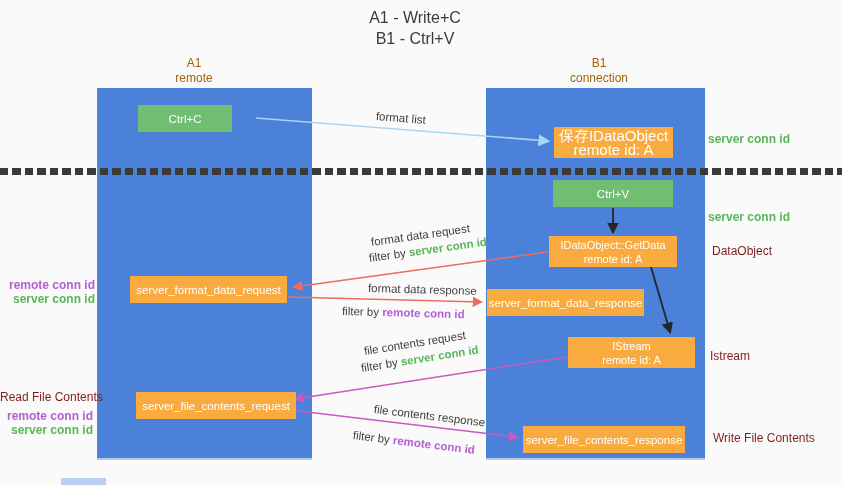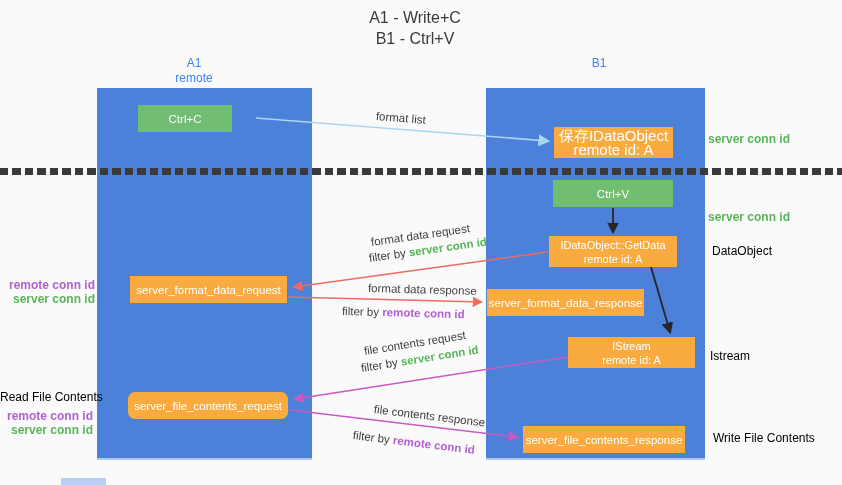--- a/index.html
+++ b/index.html
@@ -5,32 +5,32 @@
   * { margin:0; padding:0; box-sizing:border-box; }
   body { background:#e9e9e9; }
   .canvas {
     position:relative; width:842px; height:485px;
     background:#fafafa; overflow:hidden;
     font-family:"Liberation Sans", sans-serif;
   }
   .title-block { position:absolute; left:330px; top:7px; width:170px; text-align:center;
     font-size:16px; line-height:21px; color:#3a3a3a; }
   .lifeline-header { position:absolute; width:120px; text-align:center;
-    font-size:12px; line-height:15px; color:#3b82f6; }
+    font-size:12px; line-height:15px; color:#a16207; }
   .lifeline-col { position:absolute; background:#4b81d8; border-bottom:2px solid #b3c9ef; }
   .dotted-divider { position:absolute; left:0; top:168px; width:842px; height:7px;
     background:repeating-linear-gradient(90deg, #3a3a3a 0 8px, transparent 8px 12.5px); }
   .node { position:absolute; display:flex; flex-direction:column; align-items:center;
     justify-content:center; color:#fff; font-size:11.5px; line-height:14px;
     text-align:center; white-space:nowrap; }
   .node-green { background:#71bd71; }
   .node-orange { background:#f9ab40; }
   .arrow-label { position:absolute; font-size:11.5px; color:#3f3f3f; white-space:nowrap;
     transform-origin:left center; }
-  .side-label { position:absolute; font-size:12px; color:#000000; white-space:nowrap; }
+  .side-label { position:absolute; font-size:12px; color:#7f1d1d; white-space:nowrap; }
   .side-group { position:absolute; font-size:12px; line-height:14px; font-weight:bold;
     text-align:right; white-space:nowrap; }
   .txt-green { color:#5ab55a; font-weight:bold; }
   .txt-purple { color:#b261d2; font-weight:bold; }
   .arrows-layer { position:absolute; left:0; top:0; pointer-events:none; }
   .bottom-fragment { position:absolute; left:61px; top:478px; width:45px; height:7px;
     background:#b9cff3; }
 </style>
 </head>
 <body>
@@ -41,20 +41,21 @@
     <div>A1 - Write+C</div>
     <div>B1 - Ctrl+V</div>
   </div>
 
   <div class="lifeline-header" style="left:134px; top:56px;">
     <div>A1</div>
     <div>remote</div>
   </div>
   <div class="lifeline-header" style="left:539px; top:56px;">
     <div>B1</div>
+    <div>connection</div>
   </div>
 
   <div class="lifeline-col" style="left:97px; top:88px; width:215px; height:372px;"></div>
   <div class="lifeline-col" style="left:486px; top:88px; width:219px; height:372px;"></div>
 
   <div class="dotted-divider"></div>
 
   <svg class="arrows-layer" width="842" height="485">
     <defs>
       <marker id="m-blue" viewBox="0 0 10 10" refX="8" refY="5" markerWidth="7.5" markerHeight="7.5" orient="auto">
@@ -103,21 +104,21 @@
 
   <div class="node node-orange" style="left:130px; top:276px; width:157px; height:27px;">
     <div>server_format_data_request</div>
   </div>
 
   <div class="node node-orange" style="left:568px; top:337px; width:127px; height:31px; font-size:11px;">
     <div>IStream</div>
     <div>remote id: A</div>
   </div>
 
-  <div class="node node-orange" style="left:128px; top:392px; width:160px; height:27px;border-radius:7px;">
+  <div class="node node-orange" style="left:136px; top:392px; width:160px; height:27px;">
     <div>server_file_contents_request</div>
   </div>
 
   <div class="node node-orange" style="left:523px; top:426px; width:162px; height:27px;">
     <div>server_file_contents_response</div>
   </div>
 
   <div class="arrow-label" style="left:376px; top:110px; transform:rotate(4.5deg);">format list</div>
 
   <div class="arrow-label" style="left:371px; top:236px; transform:rotate(-8deg);">format data request</div>

